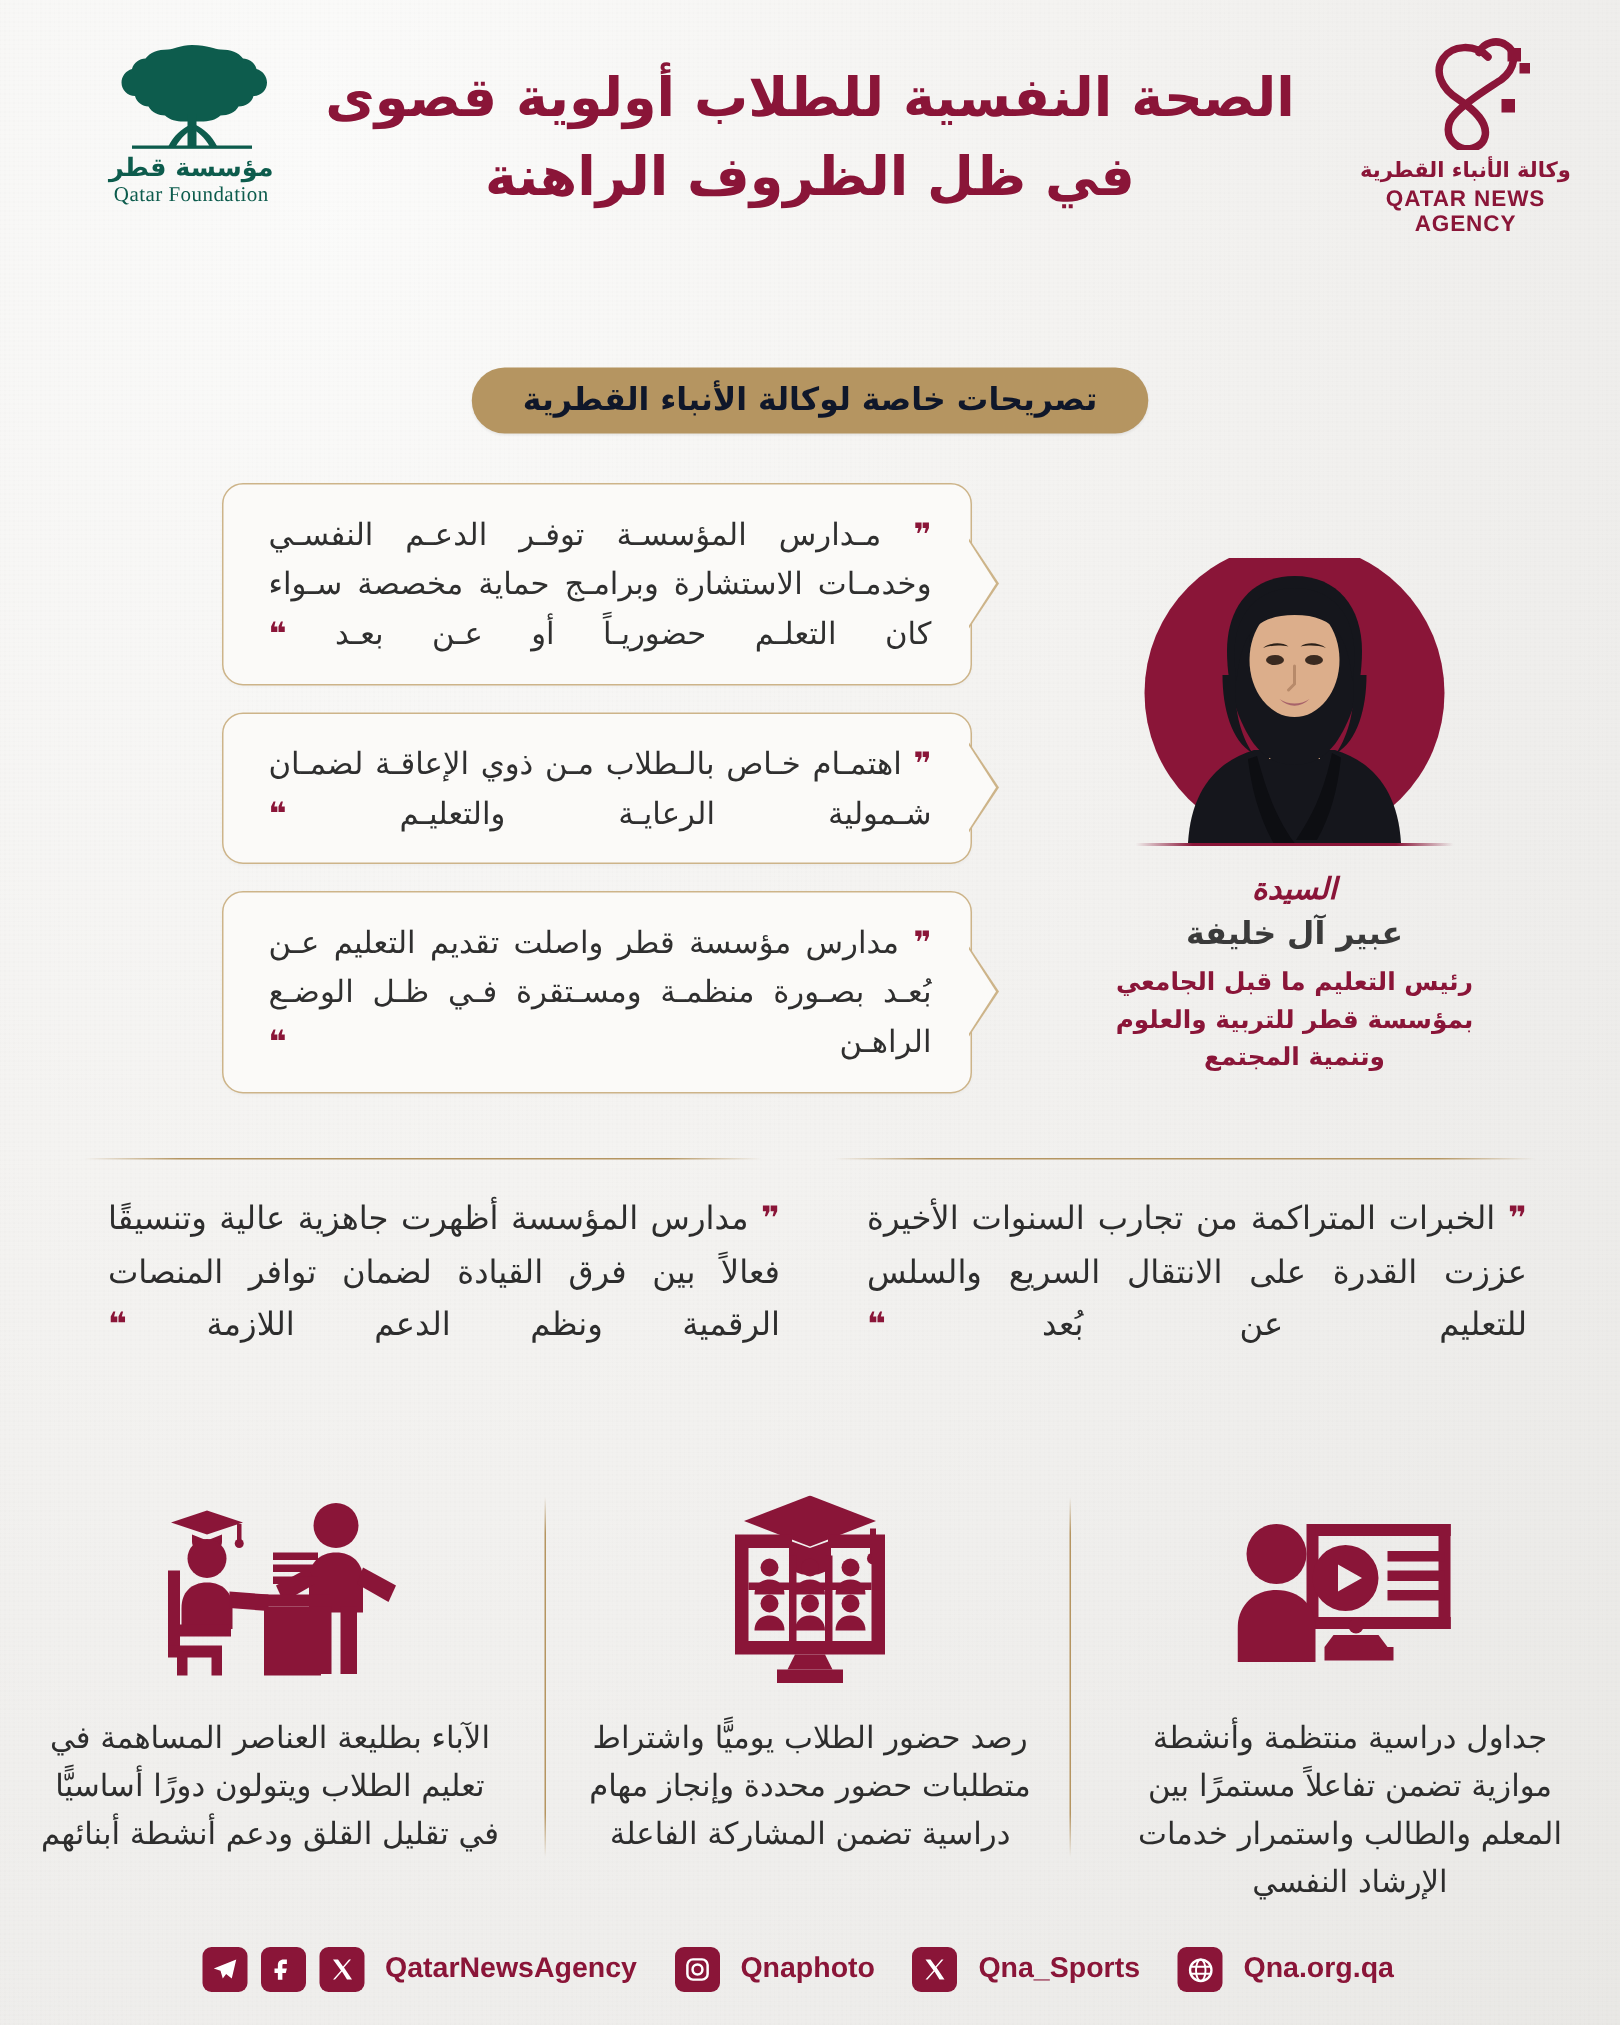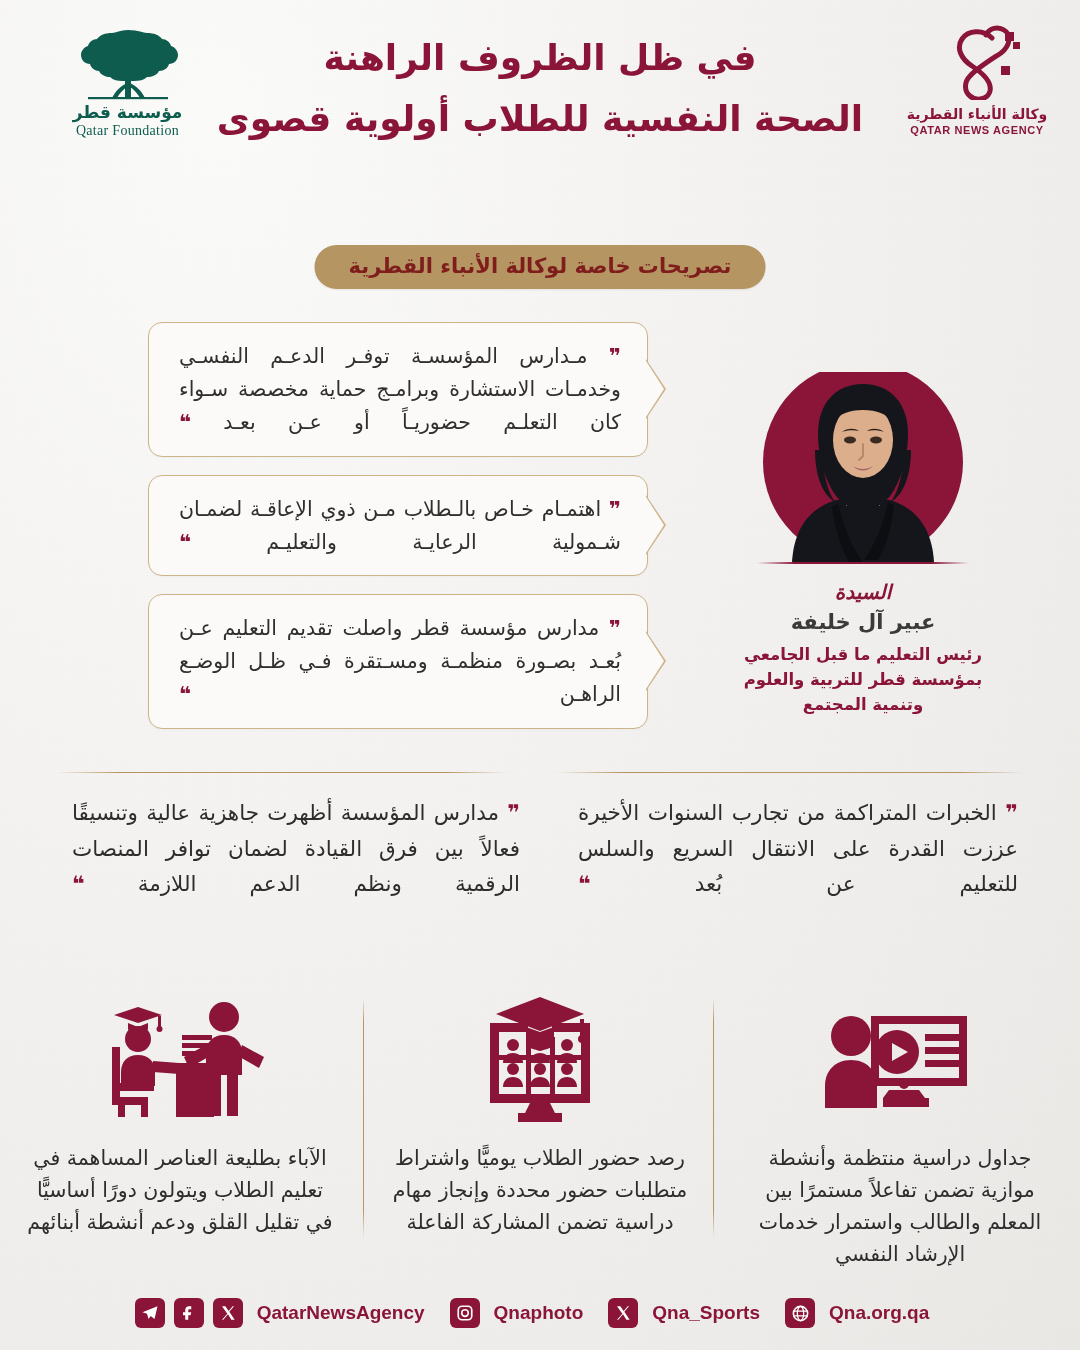--- a/index.html
+++ b/index.html
@@ -67,21 +67,21 @@
     text-align: center;
   }
   .qna-logo .qna-ar {
     font-size: 14px;
     color: #8a1538;
     font-weight: 700;
     margin-top: 2px;
     letter-spacing: .5px;
   }
   .qna-logo .qna-en {
-    font-size: 11px;
+    font-size: 15px;
     color: #8a1538;
     font-weight: 700;
     letter-spacing: .6px;
     margin-top: 2px;
     font-family: "Liberation Sans", sans-serif;
   }
 
   .headline-wrap {
     position: absolute;
     left: 190px; right: 190px; top: 30px;
@@ -102,21 +102,21 @@
     margin-top: 10px;
   }
 
   
   .badge {
     position: absolute;
     left: 50%;
     transform: translateX(-50%);
     top: 245px;
     background: #b59561;
-    color: #7f1d1d;
+    color: #0f172a;
     font-size: 21px;
     font-weight: 700;
     padding: 9px 34px 11px;
     border-radius: 26px;
     white-space: nowrap;
     box-shadow: 0 1px 2px rgba(0,0,0,.08);
   }
 
   
   .bubbles {
@@ -325,22 +325,22 @@
           <path d="M55 55c-6 3-11 7-15 15h5c4-7 8-10 12-12z"></path>
           <path d="M58 55c6 3 11 7 15 15h-5c-4-7-8-10-12-12z"></path>
           <rect x="16" y="69" width="80" height="2.2"></rect>
         </g>
       </svg>
       <div class="qf-ar">مؤسسة قطر</div>
       <div class="qf-en">Qatar Foundation</div>
     </div>
 
     <div class="headline-wrap">
+      <div class="headline">الصحة النفسية للطلاب أولوية قصوى</div>
       <div class="headline" style="margin-top:2px">في ظل الظروف الراهنة</div>
-      <div class="headline">الصحة النفسية للطلاب أولوية قصوى</div>
     </div>
 
     <div class="qna-logo">
       <svg width="96" height="76" viewBox="0 0 96 76">
         <g fill="none" stroke="#8a1538" stroke-width="5" stroke-linecap="round">
           <path d="M63 14c-9-9-24-8-30 1-6 9-1 20 10 27 12 8 20 16 18 25-2 8-13 11-20 5-6-5-6-14 0-20 7-8 22-17 31-23 9-7 11-18 3-23-6-4-15-2-18 5"></path>
         </g>
         <rect x="76" y="8" width="9" height="9" fill="#8a1538"></rect>
         <rect x="84" y="18" width="7" height="7" fill="#8a1538"></rect>
         <rect x="72" y="42" width="9" height="9" fill="#8a1538"></rect>

